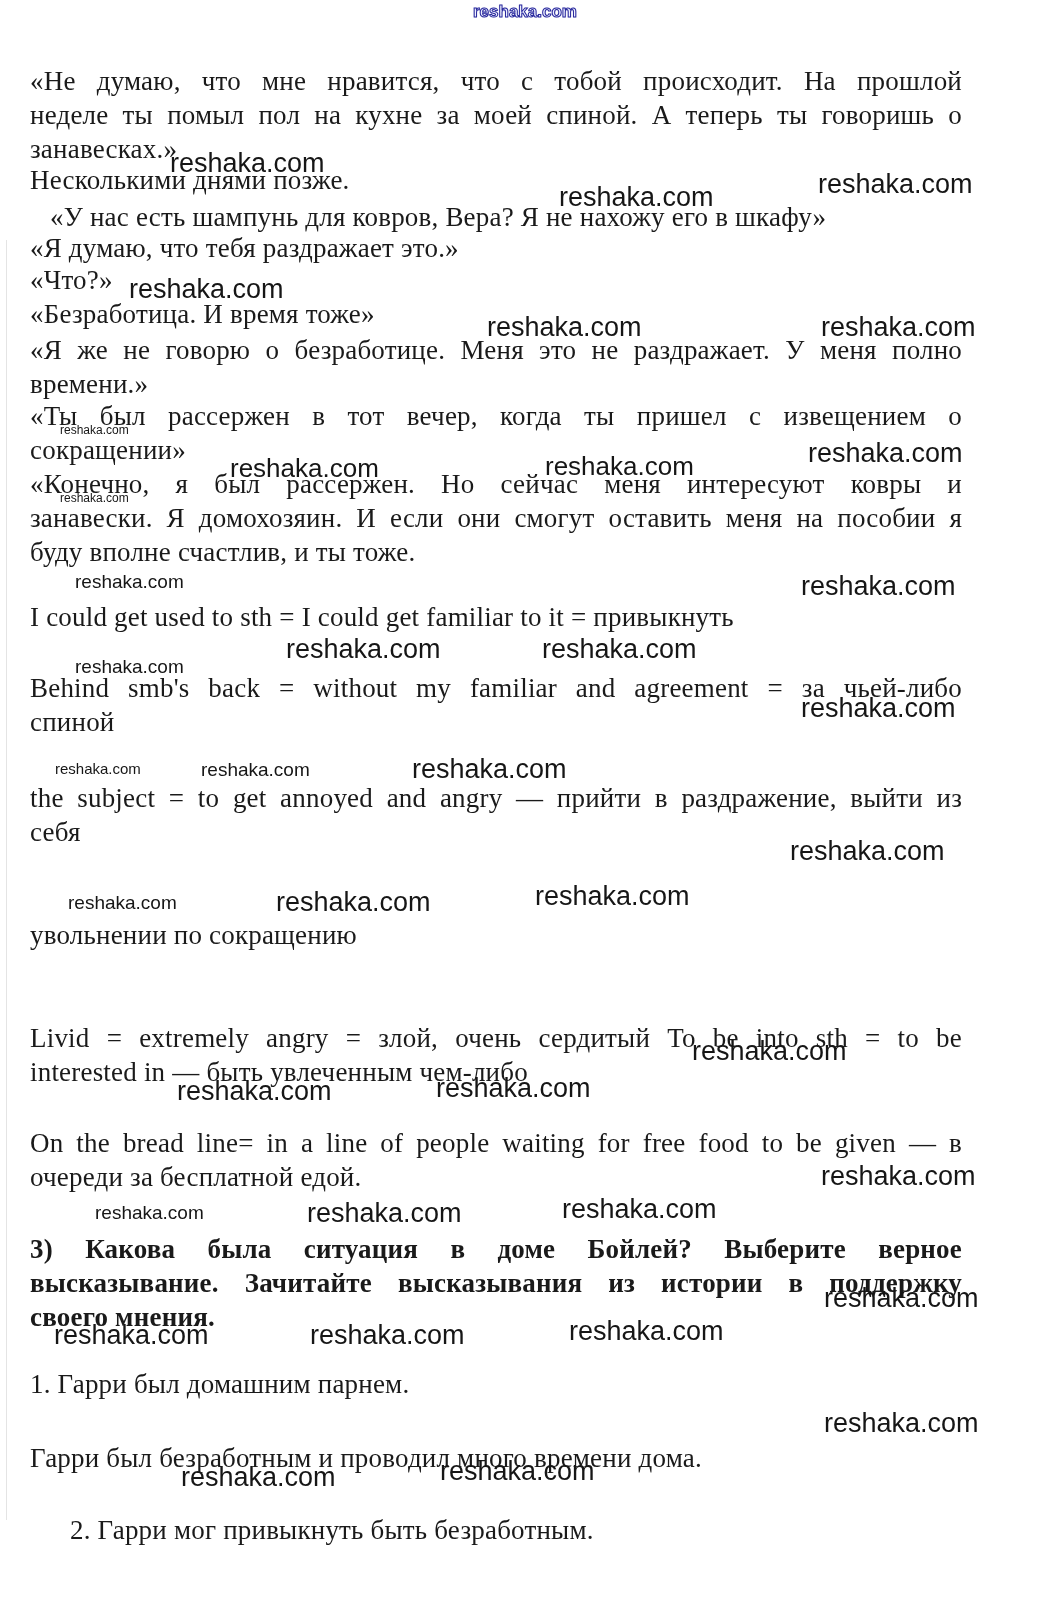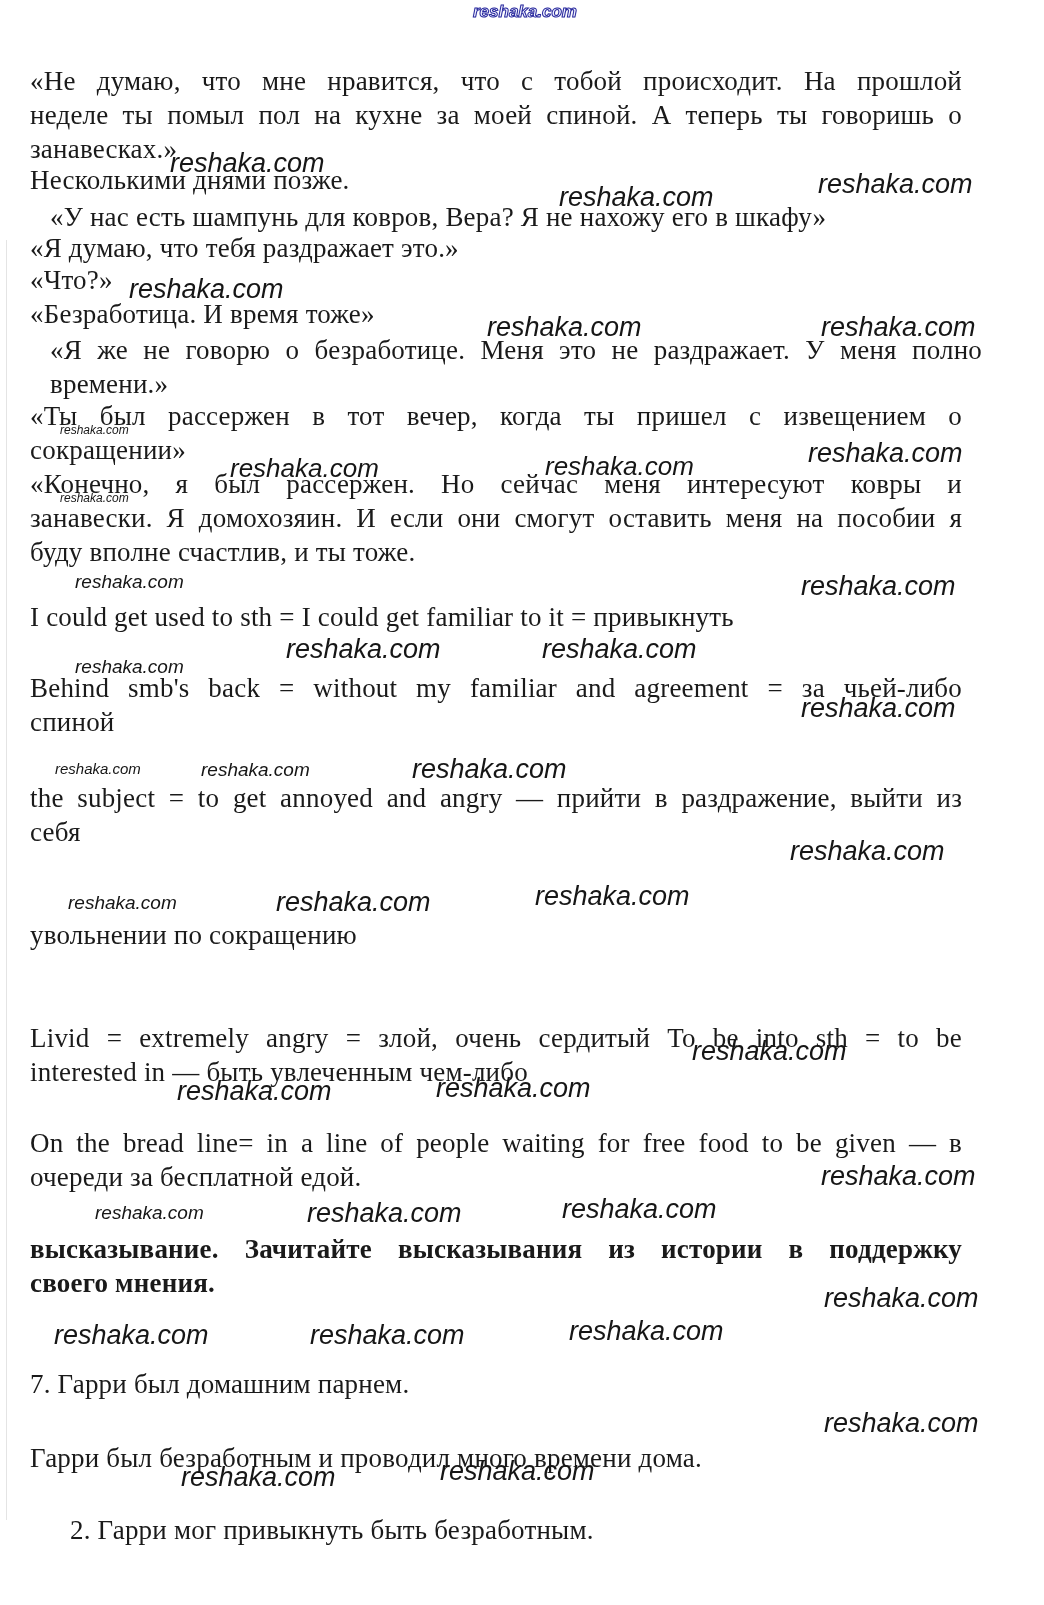--- a/index.html
+++ b/index.html
@@ -32,21 +32,20 @@
   .para.bold { font-weight: bold; }
   .line { text-align: left; }
   .line.fill { text-align: justify; text-align-last: justify; }
   .wm-layer { position: absolute; inset: 0; pointer-events: none; }
   .wm {
     position: absolute;
     font-family: "Liberation Sans", sans-serif;
     color: #161616;
     line-height: 1;
     white-space: nowrap;
-    font-style: italic;
   }
   .wm-blue {
     color: #eef0ff;
     -webkit-text-stroke: 1px #2b2b9e;
     text-shadow: 0 0 1px #2b2b9e;
     font-weight: 600;
   }
 </style>
 </head>
 <body>
@@ -67,21 +66,21 @@
       </div>
       <div class="para" style="top: 231px;">
         <div class="line">«Я думаю, что тебя раздражает это.»</div>
       </div>
       <div class="para" style="top: 263px;">
         <div class="line">«Что?»</div>
       </div>
       <div class="para" style="top: 297px;">
         <div class="line">«Безработица. И время тоже»</div>
       </div>
-      <div class="para" style="top: 333px; margin-left: 20px;">
+      <div class="para" style="top: 333px;">
         <div class="line fill">«Я же не говорю о безработице. Меня это не раздражает. У меня полно</div>
         <div class="line">времени.»</div>
       </div>
       <div class="para" style="top: 399px;">
         <div class="line fill">«Ты был рассержен в тот вечер, когда ты пришел с извещением о</div>
         <div class="line">сокращении»</div>
       </div>
       <div class="para" style="top: 467px;">
         <div class="line fill">«Конечно, я был рассержен. Но сейчас меня интересуют ковры и</div>
         <div class="line fill">занавески. Я домохозяин. И если они смогут оставить меня на пособии я</div>
@@ -103,25 +102,26 @@
       </div>
       <div class="para" style="top: 1021px;">
         <div class="line fill">Livid = extremely angry = злой, очень сердитый To be into sth = to be</div>
         <div class="line">interested in — быть увлеченным чем-либо</div>
       </div>
       <div class="para" style="top: 1126px;">
         <div class="line fill">On the bread line= in a line of people waiting for free food to be given — в</div>
         <div class="line">очереди за бесплатной едой.</div>
       </div>
       <div class="para bold" style="top: 1232px;">
+        <div class="line fill">3) Какова была ситуация в доме Бойлей? Выберите верное</div>
         <div class="line fill">высказывание. Зачитайте высказывания из истории в поддержку</div>
         <div class="line">своего мнения.</div>
       </div>
       <div class="para" style="top: 1367px;">
-        <div class="line">7. Гарри был домашним парнем.</div>
+        <div class="line">1. Гарри был домашним парнем.</div>
       </div>
       <div class="para" style="top: 1441px;">
         <div class="line">Гарри был безработным и проводил много времени дома.</div>
       </div>
       <div class="para" style="top: 1513px; margin-left: 40px;">
         <div class="line">2. Гарри мог привыкнуть быть безработным.</div>
       </div>
     </div>
   <div class="wm-layer">
       <span class="wm wm-blue" style="left: 473px; top: 3px; font-size: 17px;">reshaka.com</span>

